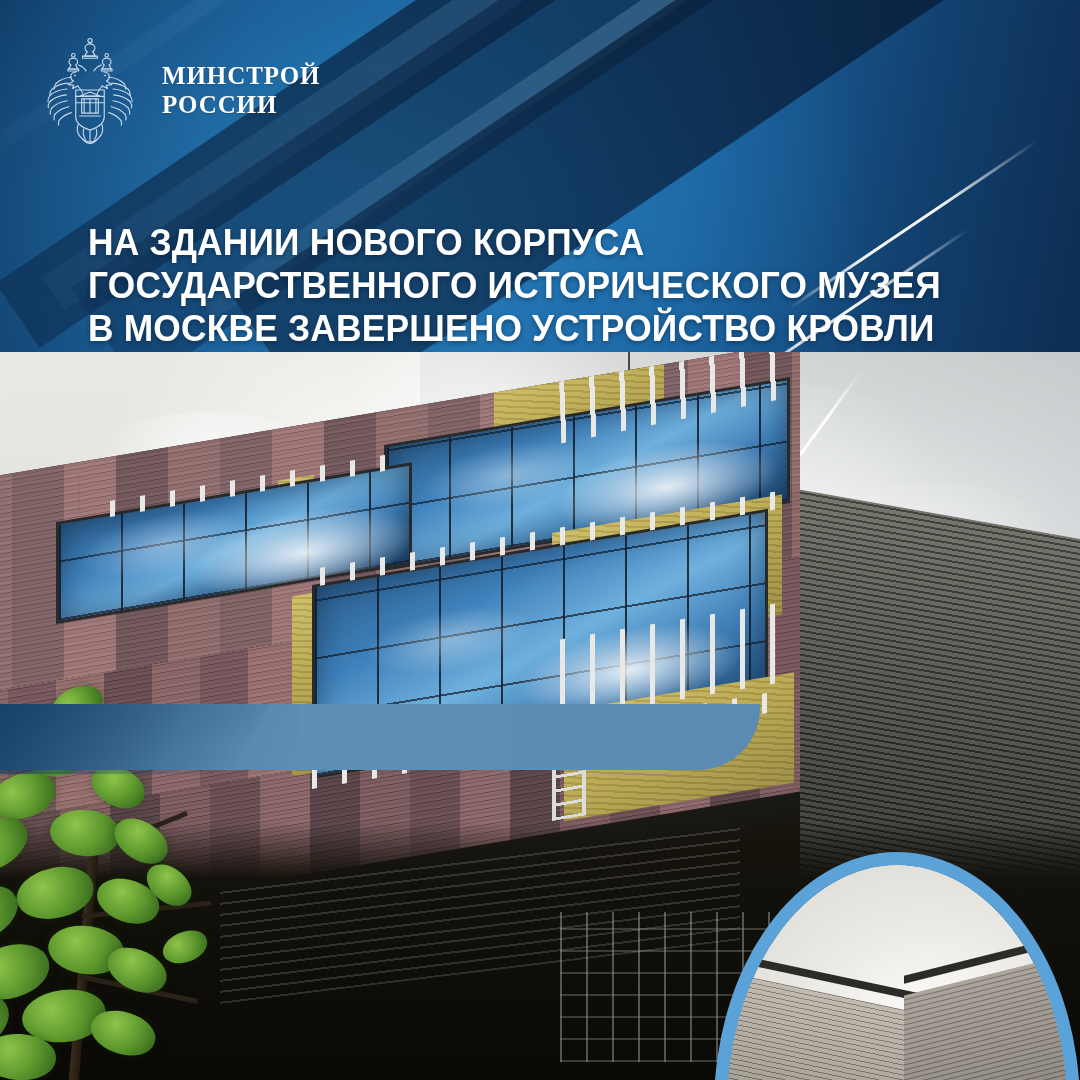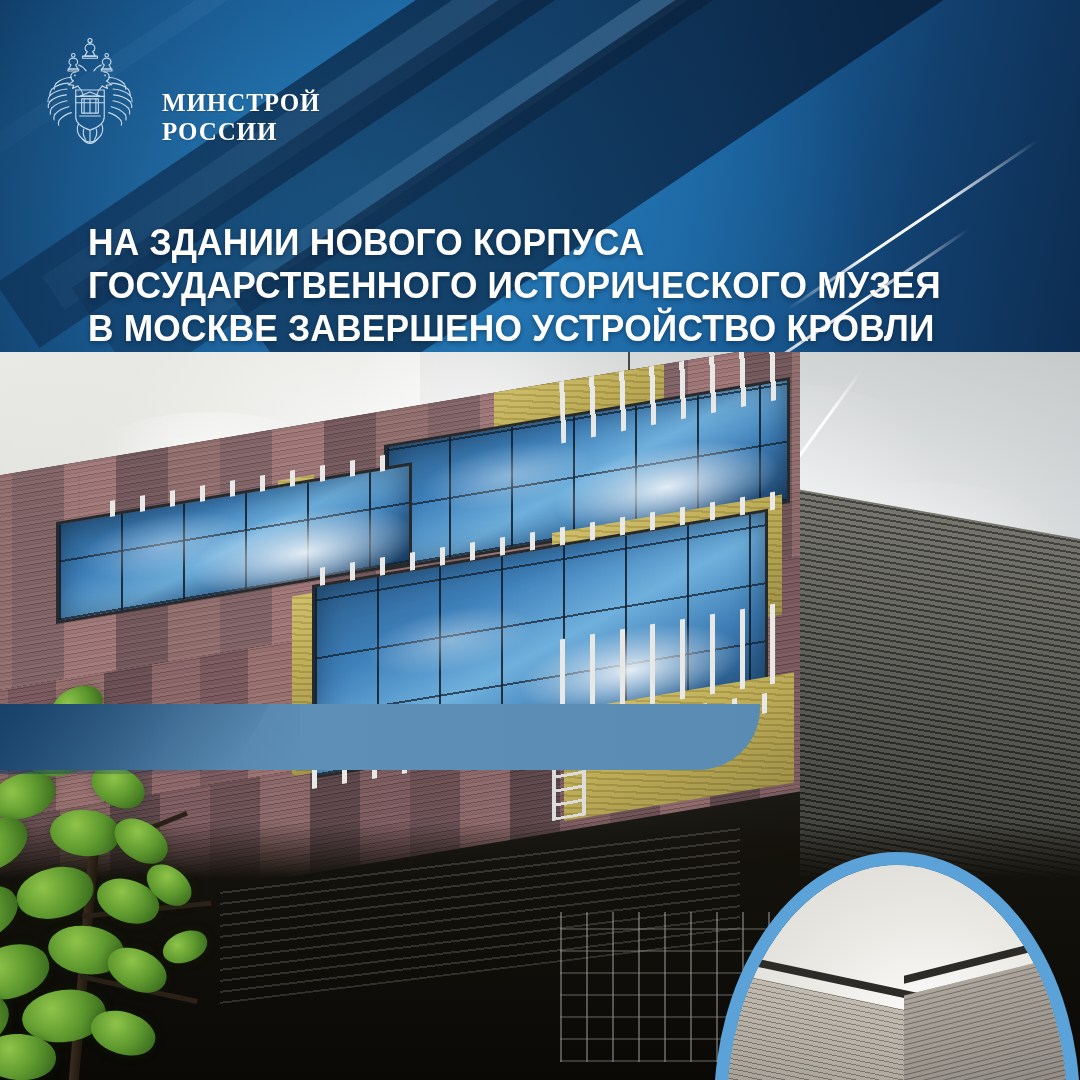--- a/index.html
+++ b/index.html
@@ -63,21 +63,21 @@
     pointer-events:none;
   }
   .ray-a{left:1036px;top:140px;width:3px;height:300px;}
   .ray-b{left:968px;top:228px;width:3px;height:280px;}
 
   
   .logo-wrap{
     position:absolute;
     left:36px; top:34px;
     display:flex;
-    align-items:flex-end;
+    align-items:center;
     gap:18px;
   }
   .emblem{width:108px;height:112px;display:block;}
   .emblem svg{display:block;width:108px;height:112px;}
   .brand{
     color:#ffffff;
     font-family:"Liberation Serif","DejaVu Serif",serif;
     font-weight:700;
     font-size:25px;
     line-height:1.16;

